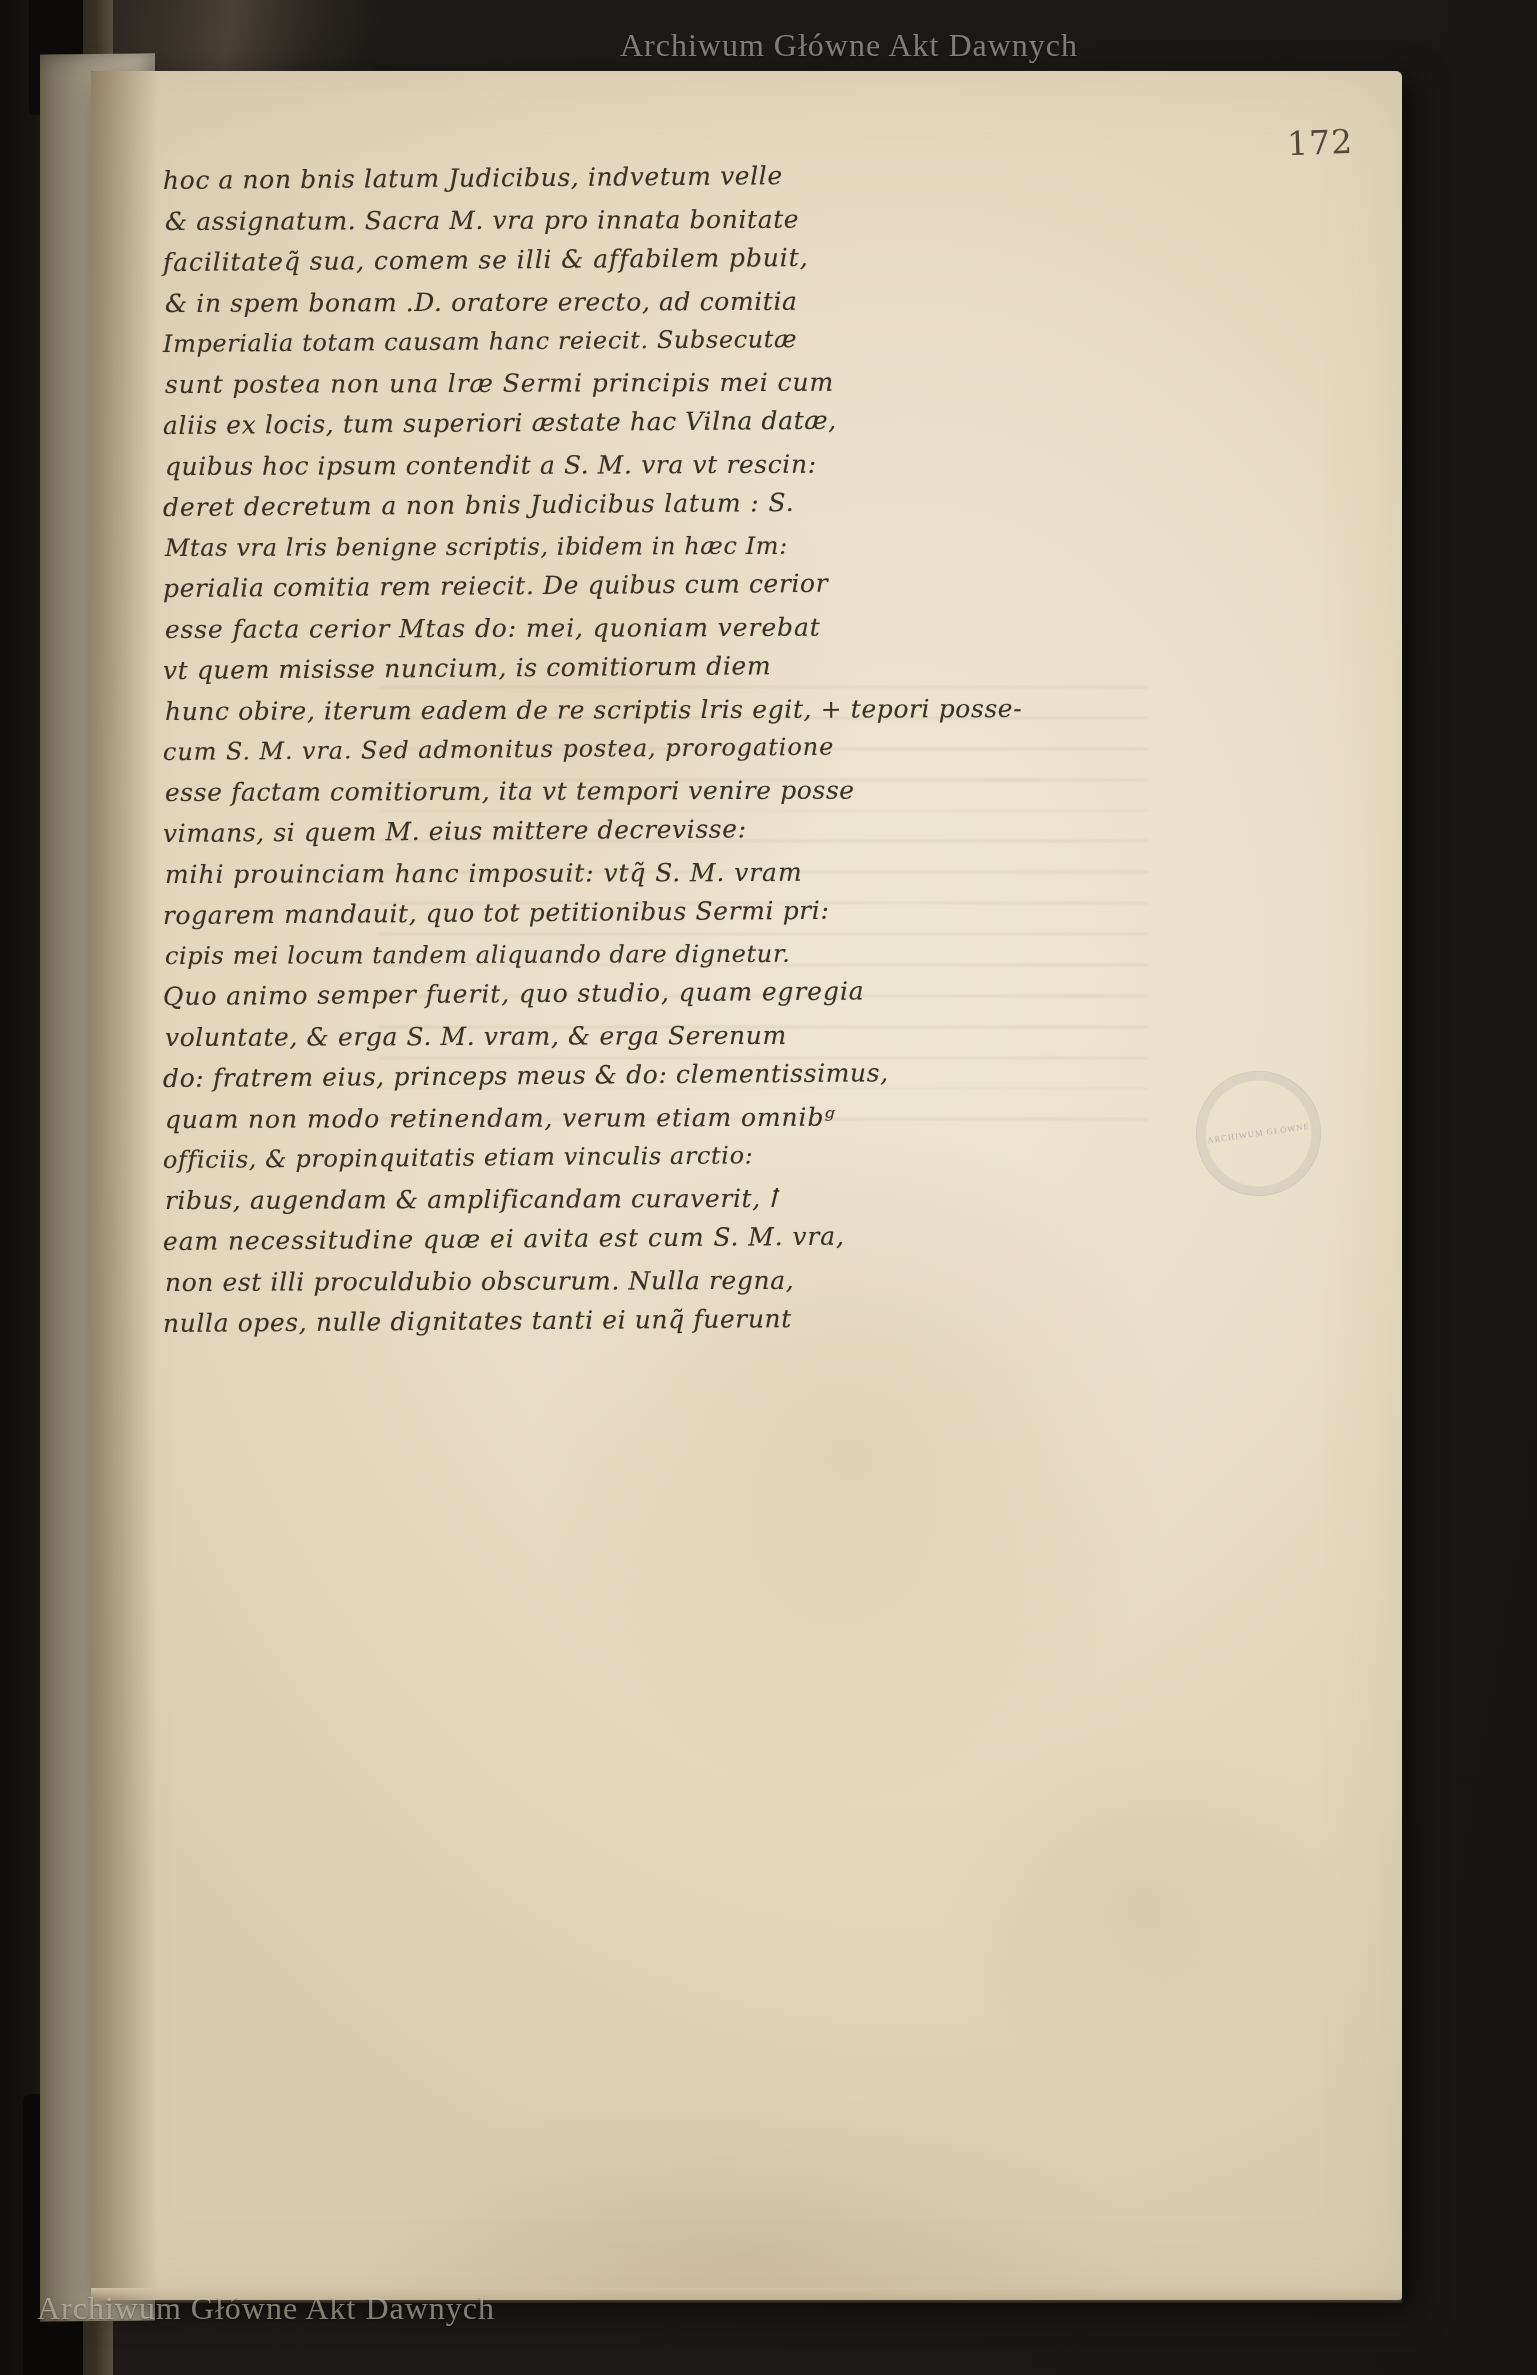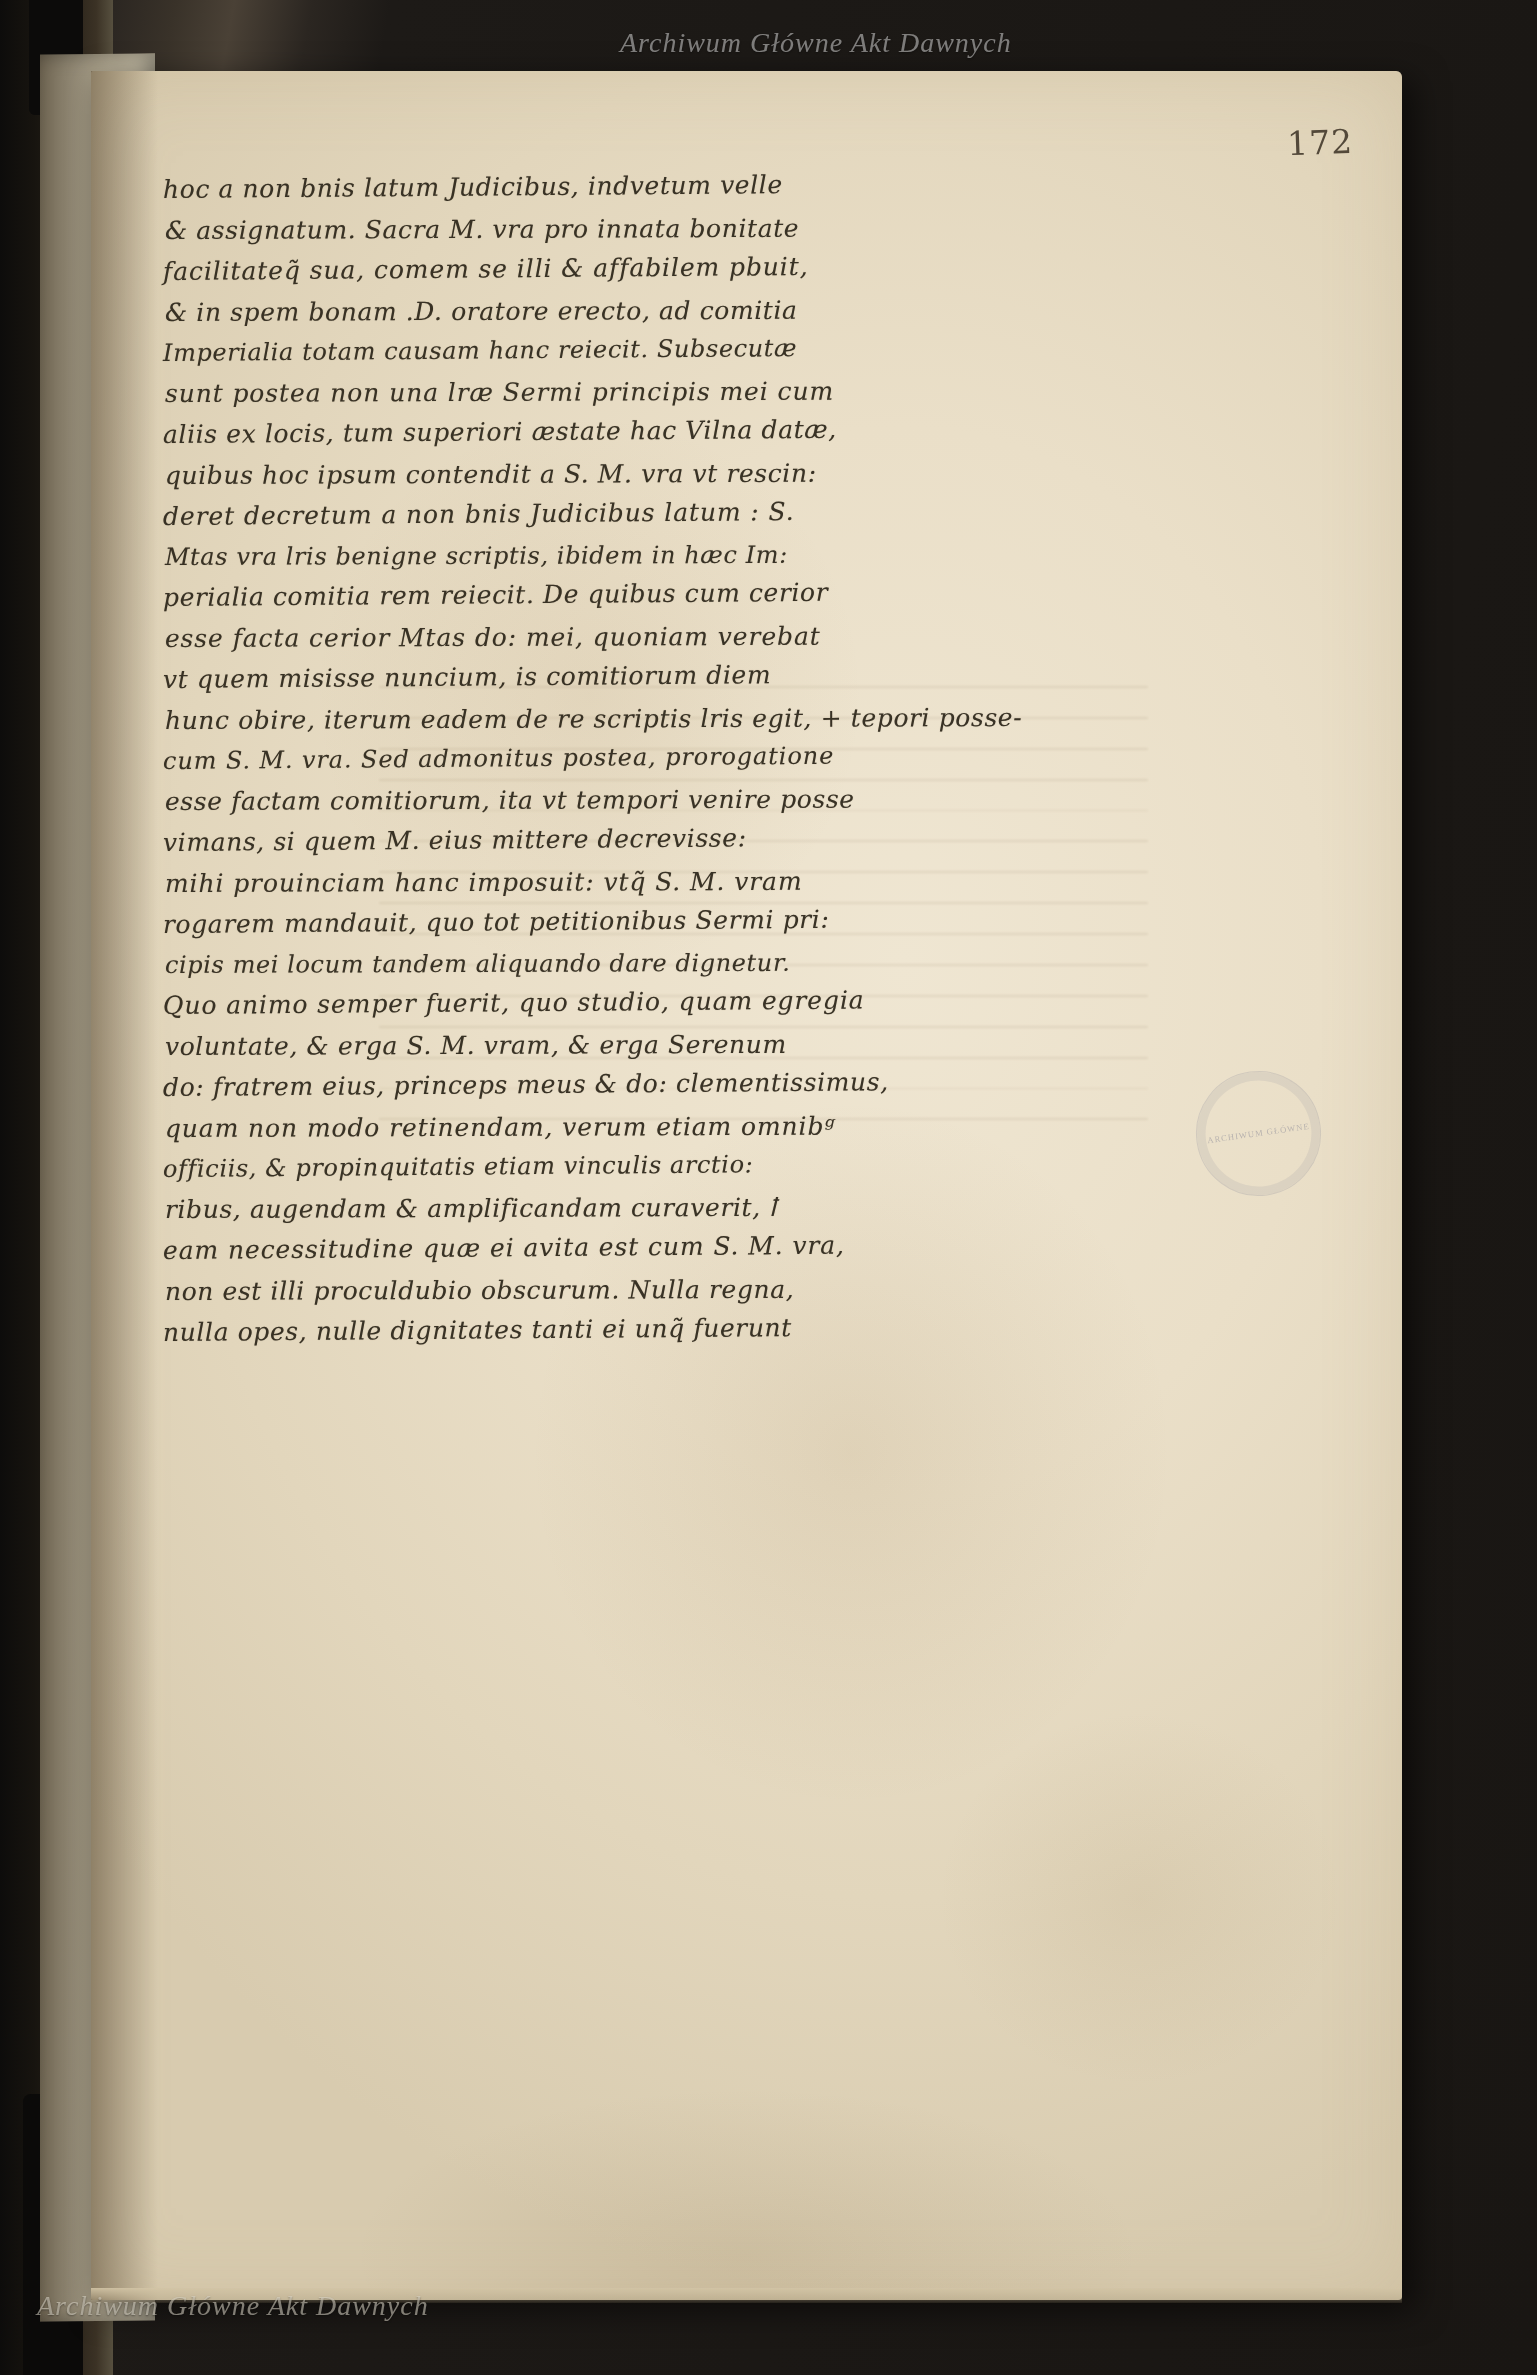--- a/index.html
+++ b/index.html
@@ -112,21 +112,21 @@
     font-family: "DejaVu Serif", serif;
     transform: rotate(-2deg);
     letter-spacing: 1px;
     opacity: 0.85;
   }
 
   
   #text-block {
     position: absolute;
     left: 163px;
-    top: 177px;
+    top: 168px;
     width: 1090px;
   }
   .ms-line {
     font-family: "DejaVu Serif", serif;
     font-style: italic;
     color: #2a2418;
     font-size: 25px;
     line-height: 1.0;
     white-space: nowrap;
     margin-bottom: 16px;
@@ -163,22 +163,21 @@
     letter-spacing: 1px;
     text-align: center;
     line-height: 1.4;
     font-family: "Liberation Serif", serif;
   }
 
   
   .watermark {
     position: absolute;
     font-family: "Liberation Serif", serif;
-    font-style: italic;
-    font-size: 28px;
+    font-size: 32px;
     letter-spacing: 1px;
     color: rgba(255,255,255,0.45);
     text-shadow: 0 1px 1.9px rgba(0,0,0,0.35);
     white-space: nowrap;
     pointer-events: none;
   }
   #wm-top { left: 620px; top: 27px; }
   #wm-bottom { left: 37px; top: 2290px; color: rgba(225,220,205,0.55); }
 
   

